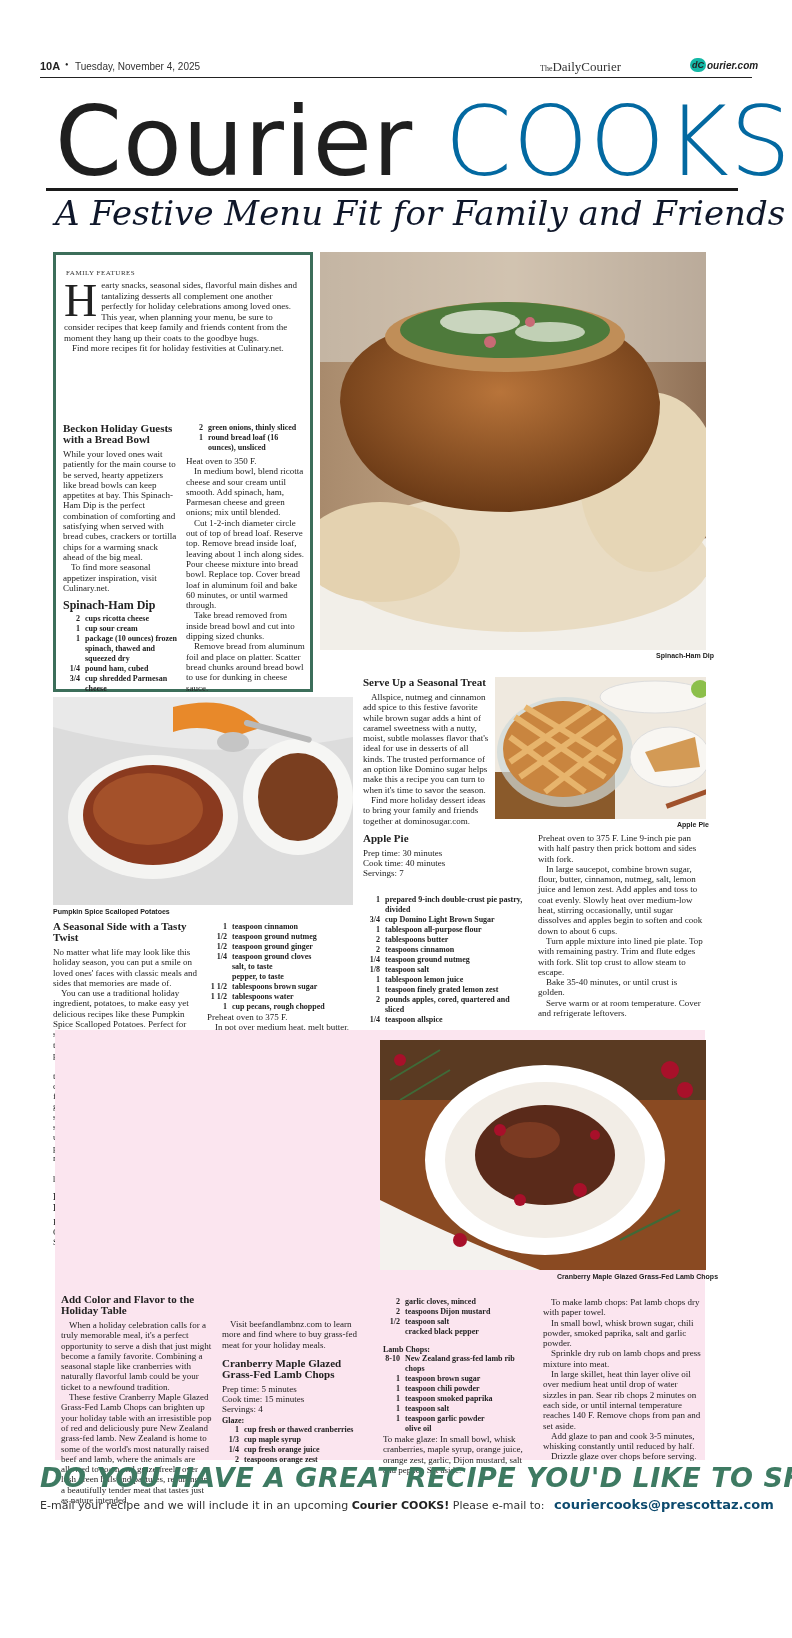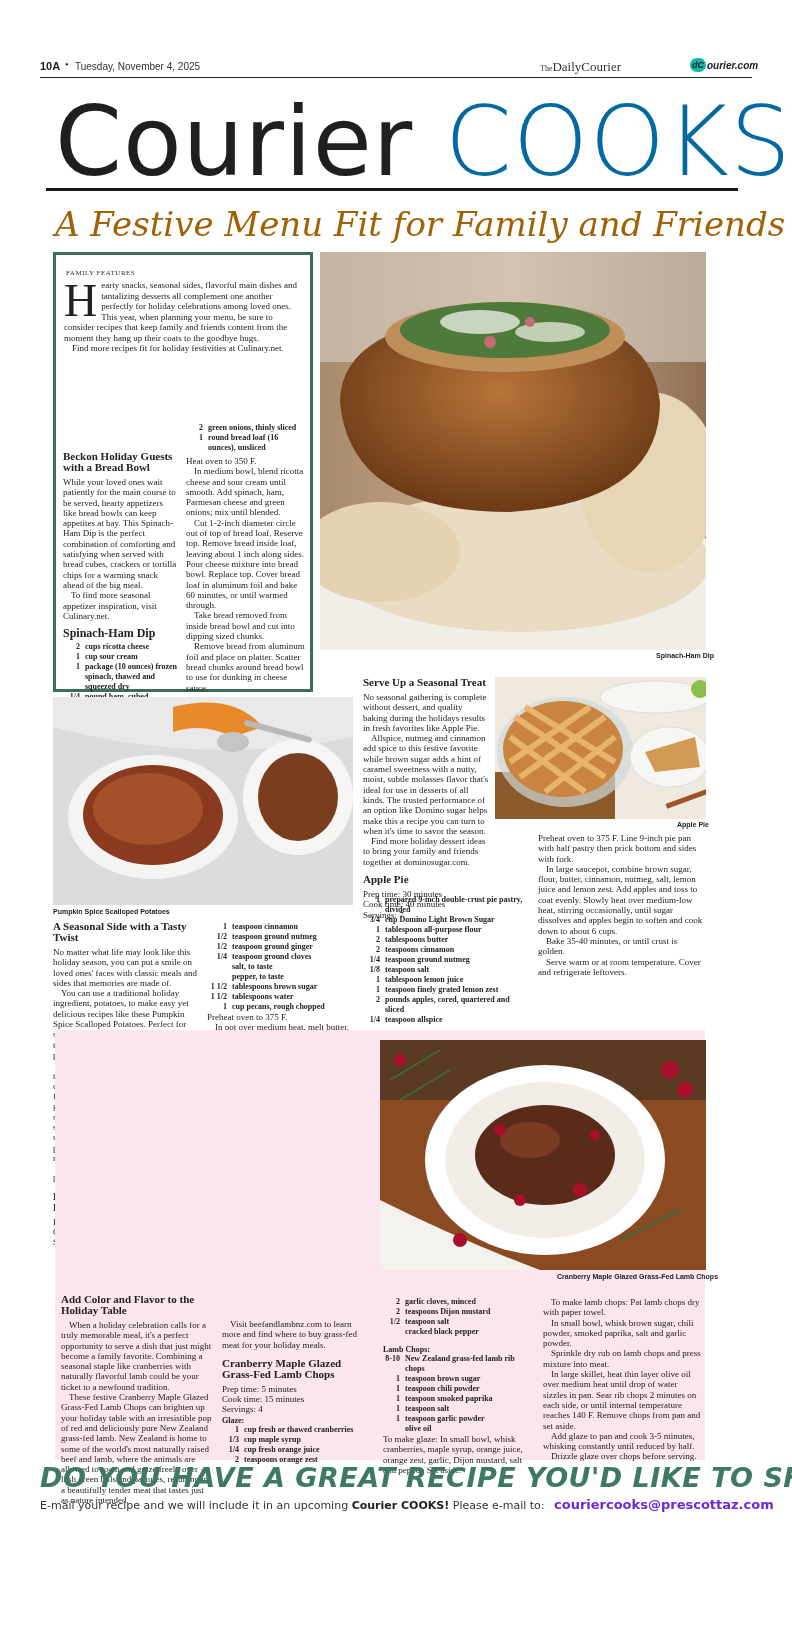--- a/index.html
+++ b/index.html
@@ -13,21 +13,21 @@
   .dateline { left: 35px; top: 3px; font: 10px "Liberation Sans", sans-serif; color: #333; }
   .paper { left: 500px; top: 1px; font: 13px "Liberation Serif", serif; color: #333; }
   .paper small { font-size: 8px; }
   .site { left: 650px; top: 0px; font: italic bold 10px "Liberation Sans", sans-serif; color: #222; display: flex; align-items: center; }
   .site .dc { display: inline-block; width: 16px; height: 14px; border-radius: 7px; background: #14b8a6; color: #222; font-size: 9px; text-align: center; line-height: 14px; margin-right: 1px; }
 
   .masthead { left: 55px; top: 92px; width: 690px; height: 100px; font: 96px "DejaVu Sans", sans-serif; font-weight: 200; letter-spacing: 1px; white-space: nowrap; line-height: 100px; }
   .masthead .c1 { color: #1f1f1f; font-weight: normal; -webkit-text-stroke: 0; }
   .masthead .c2 { color: #0369a1; }
   .rule { left: 46px; top: 188px; width: 692px; height: 3px; background: #1a1a1a; }
-  .subhead { left: 55px; top: 204px; width: 690px; font: italic 34px "DejaVu Serif", serif; color: #a16207; text-align: right; white-space: nowrap; letter-spacing: 0px; }
+  .subhead { left: 55px; top: 193px; width: 690px; font: italic 34px "DejaVu Serif", serif; color: #0f172a; text-align: right; white-space: nowrap; letter-spacing: 0px; }
 
   
   .introbox { left: 53px; top: 252px; width: 260px; height: 440px; border: 3px solid #3c6e5a; background: #fff; }
   .kicker { left: 10px; top: 14px; font: 7px "Liberation Serif", serif; letter-spacing: .5px; color: #333; }
   .intro { left: 8px; top: 25px; width: 240px; font: 9px/10.5px "Liberation Serif", serif; }
   .dropcap { float: left; font: 46px/38px "Liberation Serif", serif; margin: 2px 4px 0 0; }
   .intro p { text-indent: 8px; }
   .intro p.first { text-indent: 0; }
 
   .col { font: 9px/10.3px "Liberation Serif", serif; color: #222; }
@@ -41,21 +41,21 @@
   .ing .t { flex: 1; }
 
   
   .photo { overflow: hidden; }
   .caption { font: bold 7px "Liberation Sans", sans-serif; color: #222; }
 
   .pinkbox { left: 55px; top: 1030px; width: 650px; height: 430px; background: #fbe5ef; }
   .cta1 { left: 40px; top: 1462px; width: 712px; text-align: center; font: italic bold 27px "DejaVu Sans", sans-serif; color: #3e7a62; letter-spacing: 0.5px; white-space: nowrap; }
   .cta2 { left: 40px; top: 1497px; width: 712px; text-align: center; font: 11px "DejaVu Sans", sans-serif; color: #333; white-space: nowrap; }
   .cta2 b { font-weight: bold; color: #222; }
-  .cta2 .email { font-weight: bold; font-size: 13px; color: #6d28d9; margin-left: 6px; }
+  .cta2 .email { font-weight: bold; font-size: 13px; color: #0c4a6e; margin-left: 6px; }
 </style>
 </head>
 <body>
 
 <div class="abs topbar">
   <span class="abs pageno">10A</span>
   <span class="abs" style="left:25px;top:1px;font-size:10px;">•</span>
   <span class="abs dateline">Tuesday, November 4, 2025</span>
   <span class="abs paper"><small>The</small><span>DailyCourier</span></span>
   <span class="abs site">
@@ -70,21 +70,21 @@
 <div class="abs rule"></div>
 <div class="abs subhead">A Festive Menu Fit for Family and Friends</div>
 
 <div class="abs introbox">
   <div class="abs kicker">FAMILY FEATURES</div>
   <div class="abs intro">
     <p class="first"><span class="dropcap">H</span><span>earty snacks, seasonal sides, flavorful main dishes and tantalizing desserts all complement one another perfectly for holiday celebrations among loved ones. This year, when planning your menu, be sure to consider recipes that keep family and friends content from the moment they hang up their coats to the goodbye hugs.</span></p>
     <p>Find more recipes fit for holiday festivities at Culinary.net.</p>
   </div>
 
-  <div class="abs col" style="left:7px;top:168px;width:115px;margin-top:28px;">
+  <div class="abs col" style="left:7px;top:168px;width:115px;">
     <div class="h3">Beckon Holiday Guests with a Bread Bowl</div>
     <p class="ni">While your loved ones wait patiently for the main course to be served, hearty appetizers like bread bowls can keep appetites at bay. This Spinach-Ham Dip is the perfect combination of comforting and satisfying when served with bread cubes, crackers or tortilla chips for a warming snack ahead of the big meal.</p>
     <p>To find more seasonal appetizer inspiration, visit Culinary.net.</p>
     <div class="h3b">Spinach-Ham Dip</div>
     <ul class="ing">
       <li>
           <span class="q">2</span>
           <span class="t">cups ricotta cheese</span>
         </li>
       <li>
@@ -247,21 +247,20 @@
   <p>In pot over medium heat, melt butter. Add flour and cook 4 minutes, stirring occasionally. Reduce heat to low then slowly add milk gradually, ensuring it is incorporated before adding more. Turn heat to medium-high and cook until thickened, stirring continuously. Remove from heat and set aside.</p>
   <p>In bowl, add drained potatoes, sauce, bacon, cinnamon, nutmeg, ginger and cloves. Season with salt and pepper, to taste; mix well.</p>
   <p>In greased 8-by-11-inch baking dish, line potatoes on sides in desired pattern. Stuff extra bacon between potatoes from remains left in bowl. Pour extra sauce over potatoes.</p>
   <p>Bake 60 minutes.</p>
   <p>In small pot over medium-high heat, add brown sugar and water. Cook to melt sugar and allow to bubble, about 5 minutes. Add pecans; stir 2 minutes. Lay on parchment-lined baking sheet and allow to cool. Once cool, chop into pieces.</p>
   <p>Remove potatoes from oven and sprinkle pecans over top.</p>
 </div>
 
 <div class="abs col" style="left:363px;top:677px;width:126px;">
   <div class="h3">Serve Up a Seasonal Treat</div>
-  <p class="ni">No seasonal gathering is complete without dessert, and quality baking during the holidays results in fresh favorites like Apple Pie.</p>
   <p>Allspice, nutmeg and cinnamon add spice to this festive favorite while brown sugar adds a hint of caramel sweetness with a nutty, moist, subtle molasses flavor that's ideal for use in desserts of all kinds. The trusted performance of an option like Domino sugar helps make this a recipe you can turn to when it's time to savor the season.</p>
   <p>Find more holiday dessert ideas to bring your family and friends together at dominosugar.com.</p>
   <div class="h3" style="margin-top:7px">Apple Pie</div>
   <p class="ni">Prep time: 30 minutes</p>
   <p class="ni">Cook time: 40 minutes</p>
   <p class="ni">Servings: 7</p>
 </div>
 <div class="abs col" style="left:363px;top:895px;width:160px;">
   <ul class="ing">
     <li>
@@ -330,20 +329,21 @@
     <path d="M150 75 L200 60 L205 90 L160 95Z" fill="#d39a55"></path>
     <circle cx="205" cy="12" r="9" fill="#8cbf4a"></circle>
     <rect x="170" y="120" width="45" height="5" fill="#a0522d" transform="rotate(-20 190 122)"></rect>
   </svg>
 </div>
 <div class="abs caption" style="left:677px;top:821px;">Apple Pie</div>
 
 <div class="abs col" style="left:538px;top:833px;width:168px;">
   <p class="ni">Preheat oven to 375 F. Line 9-inch pie pan with half pastry then prick bottom and sides with fork.</p>
   <p>In large saucepot, combine brown sugar, flour, butter, cinnamon, nutmeg, salt, lemon juice and lemon zest. Add apples and toss to coat evenly. Slowly heat over medium-low heat, stirring occasionally, until sugar dissolves and apples begin to soften and cook down to about 6 cups.</p>
+  <p>Turn apple mixture into lined pie plate. Top with remaining pastry. Trim and flute edges with fork. Slit top crust to allow steam to escape.</p>
   <p>Bake 35-40 minutes, or until crust is golden.</p>
   <p>Serve warm or at room temperature. Cover and refrigerate leftovers.</p>
 </div>
 
 <div class="abs pinkbox"></div>
 
 <div class="abs photo" style="left:380px;top:1040px;width:326px;height:230px;">
   <svg width="326" height="230" viewBox="0 0 326 230">
     <rect width="326" height="230" fill="#8a4a22"></rect>
     <rect x="0" y="0" width="326" height="60" fill="#5a3a22"></rect>

